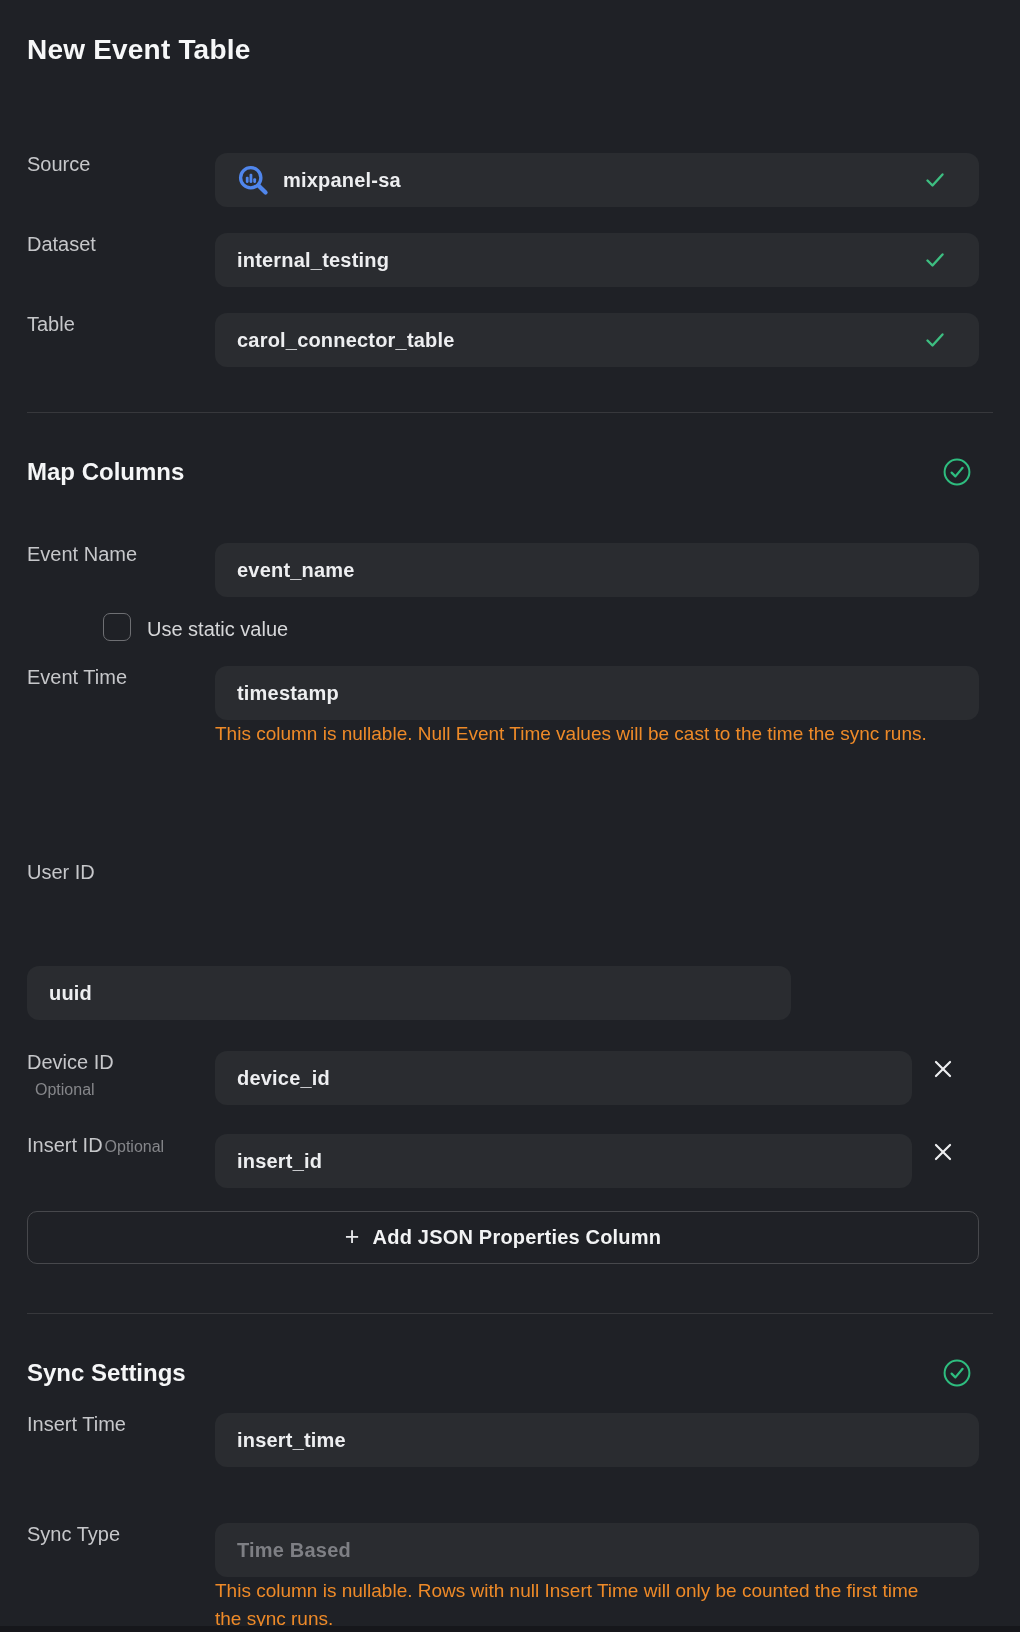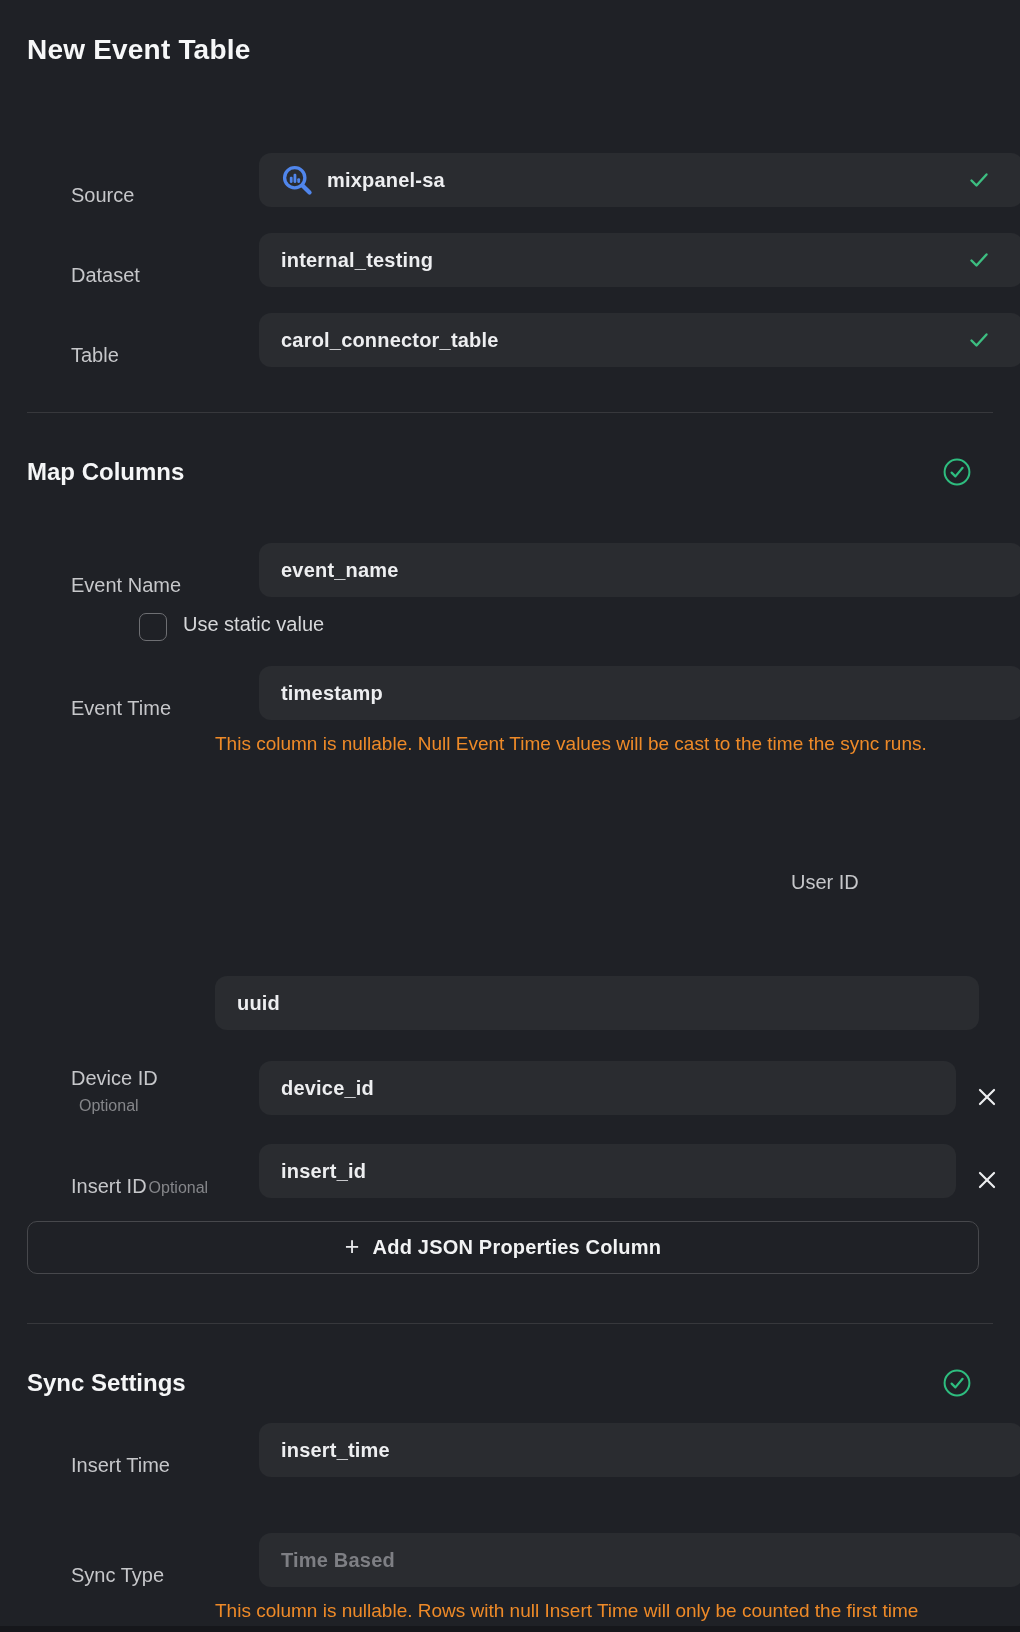--- a/index.html
+++ b/index.html
@@ -9,21 +9,21 @@
     font-family:"Liberation Sans", sans-serif;
     color:#edeef0;
     overflow:hidden;
     position:relative;
   }
   .page{padding:33px 41px 0 27px;}
   .page-title{
     margin:0;font-size:28px;line-height:34px;font-weight:700;color:#f6f7f8;
     letter-spacing:.2px;
   }
-  .row{display:flex;align-items:flex-end;margin-left:44px;}
+  .row{display:flex;align-items:flex-start;}
   .label-col{
     width:188px;flex:0 0 188px;
     font-size:20px;color:#c6c7ca;
     display:flex;flex-direction:column;justify-content:center;
   }
   .label-inline{display:flex;align-items:baseline;gap:2px;flex-wrap:wrap;}
   .optional{font-size:16px;color:#85868a;}
   .optional-below{margin-top:7px;margin-left:8px;}
   .field{
     position:relative;
@@ -45,21 +45,21 @@
     width:36px;height:36px;margin-left:13px;flex:0 0 auto;
     display:flex;align-items:center;justify-content:center;
     background:transparent;border:none;cursor:pointer;padding:0;
   }
   .divider{height:1px;background:#37383c;width:calc(100% + 14px);}
   .section-head{display:flex;align-items:center;justify-content:space-between;}
   .section-title{
     margin:0;font-size:24px;line-height:30px;font-weight:700;color:#f5f6f7;
   }
   .circle-check{width:28px;height:28px;margin-right:8px;display:flex;}
-  .checkbox-row{display:flex;align-items:flex-start;margin-left:112px;cursor:pointer;}
+  .checkbox-row{display:flex;align-items:flex-end;margin-left:76px;cursor:pointer;}
   .checkbox{
     width:28px;height:28px;box-sizing:border-box;
     border:1.5px solid #6e6f73;border-radius:7px;background:transparent;
   }
   .checkbox-label{margin-left:16px;font-size:20px;color:#d6d7d9;}
   .warning{
     margin-left:188px;width:723px;
     font-size:19px;line-height:28px;color:#ee8a28;
   }
   .add-btn{
@@ -71,21 +71,21 @@
   }
   .plus{font-size:25px;font-weight:400;line-height:1;position:relative;top:-1px;color:#e9eaec;}
   
   .mt-source{margin-top:86px;}
   .mt-gap{margin-top:26px;}
   .mt-div1{margin-top:45px;}
   .mt-head{margin-top:44px;}
   .mt-first-field{margin-top:56px;}
   .mt-checkbox{margin-top:16px;}
   .mt-after-checkbox{margin-top:25px;}
-  .mt-warning{margin-top:10px;}
+  .mt-warning{}
   .mt-userid{margin-top:30px;flex-direction:column;}
   .mt-device{margin-top:31px;}
   .mt-insert{margin-top:29px;}
   .mt-div2{margin-top:49px;}
   .mt-freq{margin-top:29px;}
   .bottom-bar{
     position:absolute;left:0;bottom:0;width:100%;height:6px;background:#16171b;
   }
 </style>
 </head>

